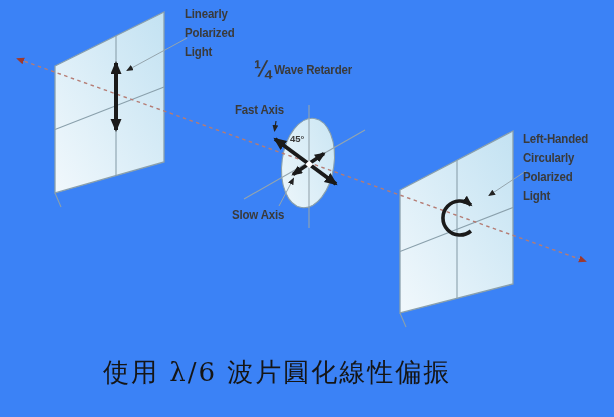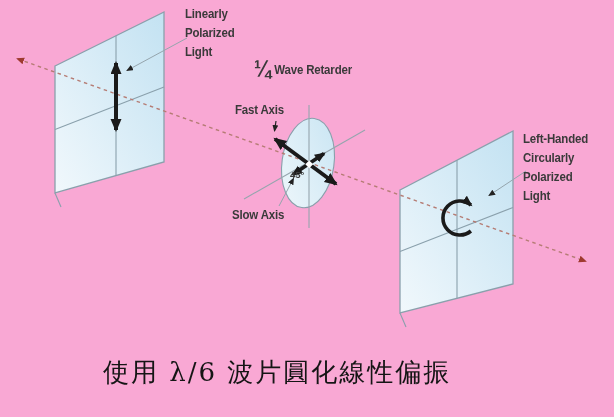--- a/index.html
+++ b/index.html
@@ -1,32 +1,32 @@
 <!DOCTYPE html>
 <html><head>
 <meta charset="utf-8">
 <style>
   html,body{margin:0;padding:0;background:#ffffff;}
   .stage{
-    position:relative;width:614px;height:417px;background:#f9a8d4;overflow:hidden;
+    position:relative;width:614px;height:417px;background:#3b82f6;overflow:hidden;
     font-family:"Liberation Sans",sans-serif;
   }
   .stage svg{position:absolute;left:0;top:0;}
   .lbl{
     position:absolute;color:#3a3a3a;font-weight:700;font-size:13.5px;line-height:19px;
     white-space:pre-line;letter-spacing:-0.2px;
     transform:scaleX(0.85);transform-origin:0 0;
   }
   .lbl-lin{left:185px;top:4px;}
   .lbl-retarder{left:254px;top:57px;white-space:nowrap;}
   .lbl-retarder .frac{font-size:24px;line-height:24px;vertical-align:-3px;}
   .lbl-retarder .name{margin-left:4px;}
   .lbl-fast{left:235px;top:100px;}
   .lbl-slow{left:232px;top:205px;}
-  .lbl-angle{left:290px;top:129px;font-size:9.5px;transform:none;letter-spacing:0;margin-top:36px;}
+  .lbl-angle{left:290px;top:129px;font-size:9.5px;transform:none;letter-spacing:0;}
   .lbl-out{left:523px;top:129px;}
   .caption{
     position:absolute;left:103px;top:354px;color:#151515;
     font-family:"DejaVu Serif","Liberation Serif",serif;
     font-size:26px;line-height:36px;letter-spacing:2px;white-space:nowrap;
   }
 </style>
 </head>
 <body>
 

